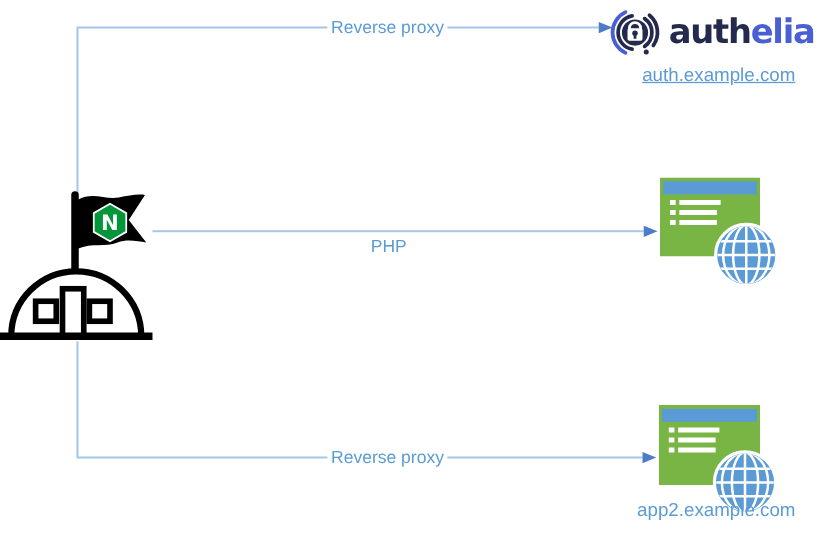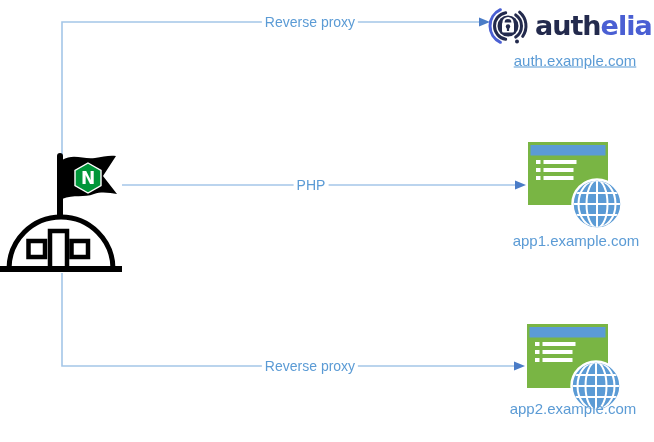--- a/index.html
+++ b/index.html
@@ -56,21 +56,21 @@
       <line class="conn-line" x1="122" y1="185" x2="515" y2="185"></line>
       <polygon class="conn-arrow" points="515,180.5 526,185 515,189.5"></polygon>
     </g>
     <g>
       <polyline class="conn-line" points="62,273 62,366 514,366"></polyline>
       <polygon class="conn-arrow" points="514,361.5 525,366 514,370.5"></polygon>
     </g>
   </svg>
 
   <div class="conn-label" style="left:310px;top:22px;">Reverse proxy</div>
-  <div class="conn-label" style="left:311px;top:185px;">PHP</div>
+  <div class="conn-label" style="left:311px;top:197px;">PHP</div>
   <div class="conn-label" style="left:310px;top:366px;">Reverse proxy</div>
 
   <svg class="abs" style="left:0;top:150px;z-index:2;" width="125" height="125" viewBox="0 0 125 125">
     <rect class="ink-fill" x="57" y="3" width="6" height="74" rx="3"></rect>
     <path class="ink-fill" d="M62,10 C74,3 84,10 95,8 C103,6.5 110,5 116,6 L103,26 L117,44 C110,43 102,41 94,44 C84,48 74,44 62,49 Z"></path>
     <polygon class="nginx-hex" points="88,13 101,20.5 101,35.5 88,43 75,35.5 75,20.5"></polygon>
     <text class="nginx-n" x="88" y="34" text-anchor="middle">N</text>
     <path class="ink-stroke" stroke-width="5" d="M9,119 A52,52 0 0 1 113,119"></path>
     <rect class="ink-stroke" stroke-width="4.5" x="28.5" y="91" width="16.5" height="16"></rect>
     <rect class="ink-stroke" stroke-width="4.5" x="71.5" y="91" width="16.5" height="16"></rect>
@@ -116,21 +116,20 @@
       <g class="globe-grid" clip-path="url(#globe-clip-1)">
         <path d="M69,37.5 V86.5"></path>
         <ellipse cx="69" cy="62" rx="10.5" ry="24"></ellipse>
         <ellipse cx="69" cy="62" rx="18.5" ry="24"></ellipse>
         <path d="M45,51 H93"></path>
           <path d="M44.5,62 H93.5"></path>
           <path d="M45,73 H93"></path>
       </g>
     </g>
   </svg>
-  <div class="domain-label" style="left:576px;top:240px;">app1.example.com</div>
 
   <svg class="abs" style="left:527px;top:324px;z-index:2;" width="95" height="88" viewBox="0 0 95 88">
     <defs>
         <clipPath id="globe-clip-2">
           <circle cx="69" cy="62" r="23"></circle>
         </clipPath>
       </defs>
     <rect class="app-window" x="0" y="0" width="81" height="64"></rect>
     <rect class="app-titlebar" x="2.5" y="3" width="76" height="10.5"></rect>
     <g class="app-list">

